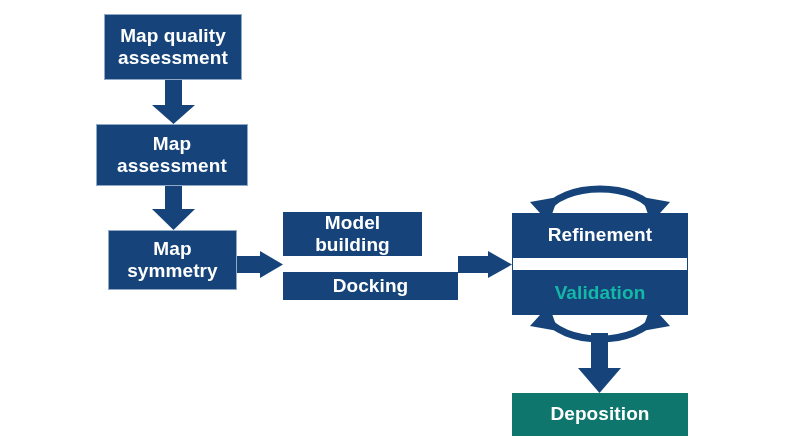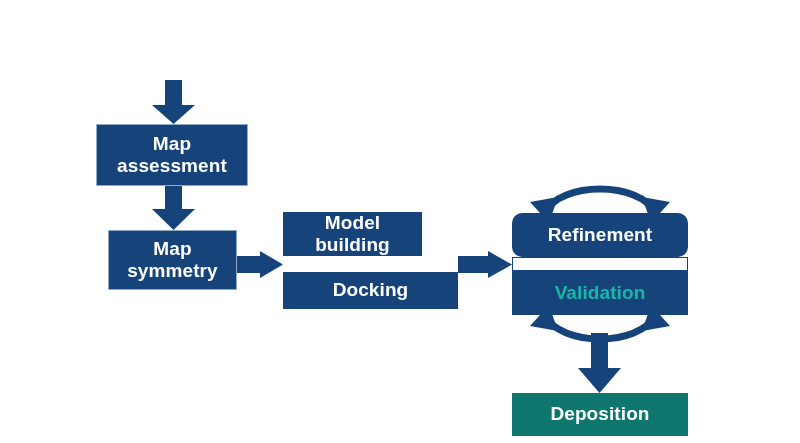--- a/index.html
+++ b/index.html
@@ -97,44 +97,50 @@
       <path d="M 545 213 C 560 181 640 181 655 213" fill="none"></path>
       <polygon points="530,202 558,197 549,223" stroke="none"></polygon>
       <polygon points="670,202 642,197 651,223" stroke="none"></polygon>
 
       <path d="M 545 315 C 560 347 640 347 655 315" fill="none"></path>
       <polygon points="530,326 558,331 549,305" stroke="none"></polygon>
       <polygon points="670,326 642,331 651,305" stroke="none"></polygon>
     </g>
   </svg>
 
+  <div class="node" id="n0" style="left: 104px; top: 14px; width: 138px; height: 66px; background: rgb(22, 68, 122); color: rgb(255, 255, 255);">
+    <div>
+      <span>Map quality</span>
+      <span>assessment</span>
+    </div>
+  </div>
 
   <div class="node" id="n1" style="left: 96px; top: 124px; width: 152px; height: 62px; background: rgb(22, 68, 122); color: rgb(255, 255, 255);">
     <div>
       <span>Map</span>
       <span>assessment</span>
     </div>
   </div>
 
   <div class="node" id="n2" style="left: 108px; top: 230px; width: 129px; height: 60px; background: rgb(22, 68, 122); color: rgb(255, 255, 255);">
     <div>
       <span>Map</span>
       <span>symmetry</span>
     </div>
   </div>
 
   <div class="node noborder" id="n3" style="left: 283px; top: 212px; width: 139px; height: 44px; background: rgb(22, 68, 122); color: rgb(255, 255, 255); text-align: center;">
     <span>Model building</span>
   </div>
 
-  <div class="node noborder" id="n4" style="left: 283px; top: 272px; width: 175px; height: 37px; background: rgb(22, 68, 122); color: rgb(255, 255, 255);">
+  <div class="node noborder" id="n4" style="left: 283px; top: 272px; width: 175px; height: 28px; background: rgb(22, 68, 122); color: rgb(255, 255, 255);">
     <span>Docking</span>
   </div>
 
-  <div class="node noborder" id="n5" style="left: 512px; top: 213px; width: 176px; height: 44px; background: rgb(22, 68, 122); color: rgb(255, 255, 255); border-radius: 10px;">
+  <div class="node noborder" id="n5" style="left: 512px; top: 213px; width: 176px; height: 44px; background: rgb(22, 68, 122); color: rgb(255, 255, 255);">
     <span>Refinement</span>
   </div>
 
   <div class="gapbar" id="gapbar" style="left: 512px; top: 257px; width: 176px; height: 14px;"></div>
 
   <div class="node noborder" id="n6" style="left: 512px; top: 271px; width: 176px; height: 44px; background: rgb(22, 68, 122); color: #14b8a6;">
     <span>Validation</span>
   </div>
 
   <div class="node noborder" id="n7" style="left: 512px; top: 393px; width: 176px; height: 43px; background: #0f766e; color: rgb(255, 255, 255);">

